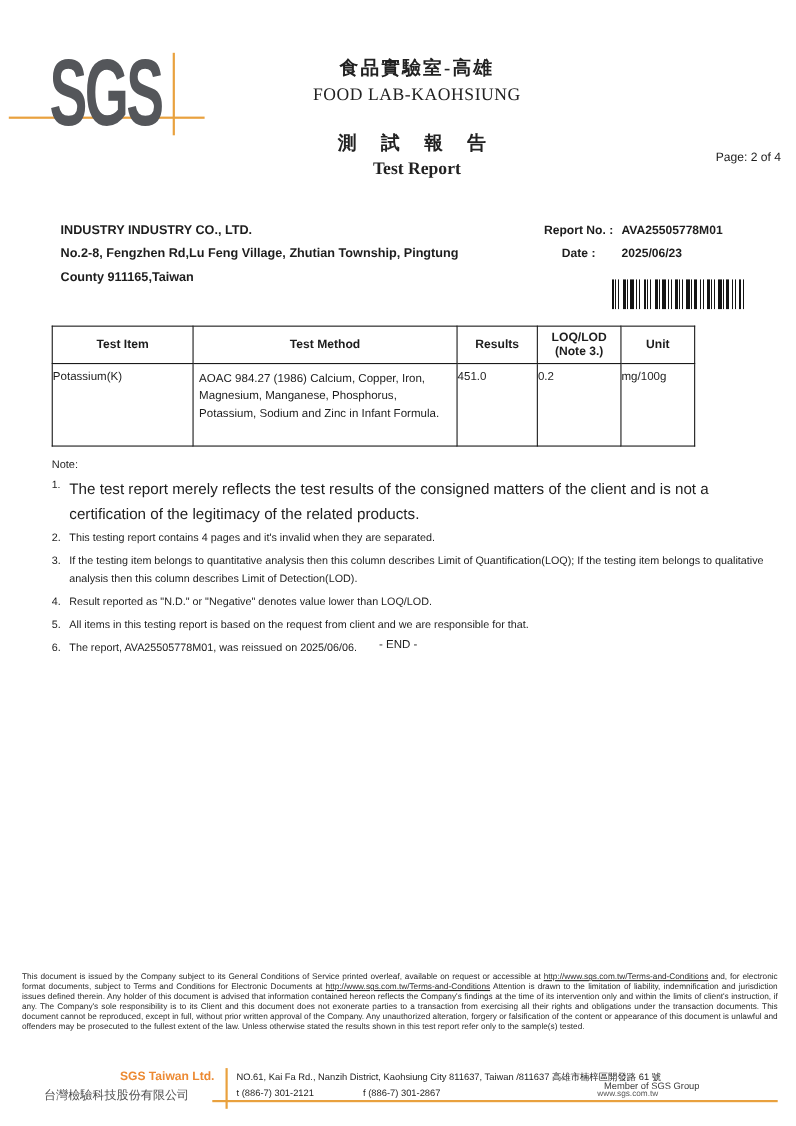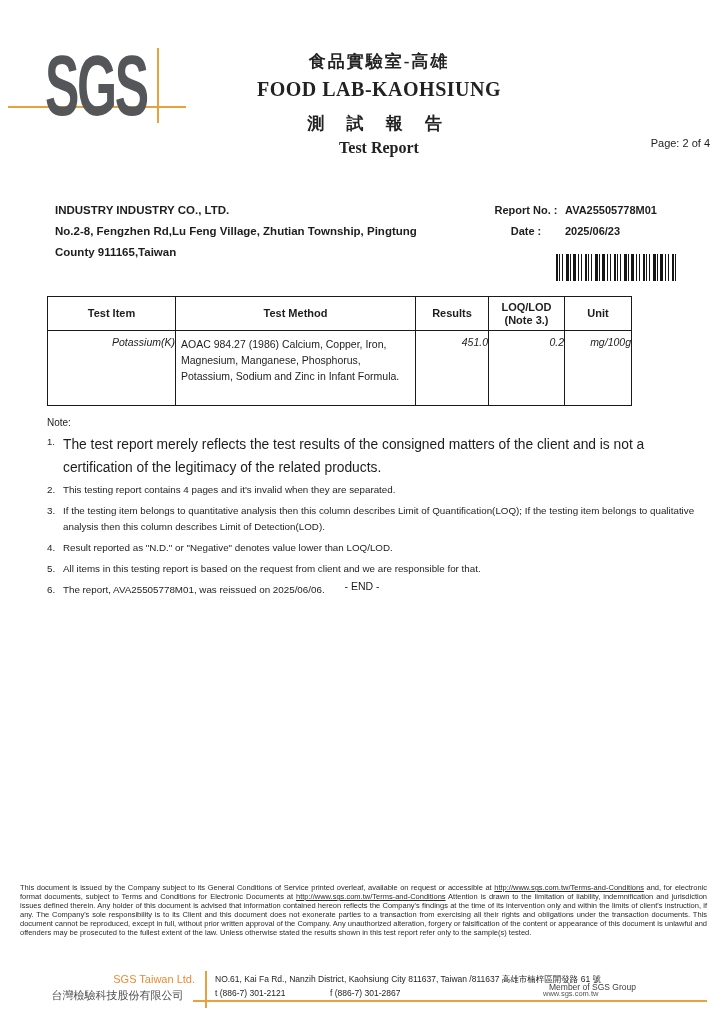--- a/index.html
+++ b/index.html
@@ -17,22 +17,22 @@
     position:absolute; left:45px; top:52px; z-index:2;
     font-size:86px; line-height:66px; font-weight:800; letter-spacing:-4px;
     color:#54565A; transform:scaleX(0.60); transform-origin:left top;
     font-family:"Liberation Sans", sans-serif;
   }
 
   
   .titles { position:absolute; left:0; right:0; top:50px; text-align:center; padding-left:34px;
             font-family:"Liberation Serif", serif; color:#222; }
   .title-zh    { font-size:17px; font-weight:bold; letter-spacing:2px; }
-  .title-en    { font-size:20px; font-weight:bold; margin-top:5px; letter-spacing:0.5px; }
-  .subtitle-zh { font-size:17px; font-weight:bold; letter-spacing:9px; margin-top:11px; }
+  .title-en    { font-size:16px; font-weight:normal; margin-top:5px; letter-spacing:0.5px; }
+  .subtitle-zh { font-size:17px; font-weight:bold; letter-spacing:9px; margin-top:22px; }
   .subtitle-en { font-size:16px; font-weight:bold; margin-top:4px; }
   .page-info { position:absolute; right:14px; top:137px; font-size:11px; color:#1d1d1d; }
 
   
   .client { position:absolute; left:55px; top:200px; width:410px;
             font-size:11.5px; font-weight:bold; line-height:21px; color:#1d1d1d; }
   .meta { position:absolute; left:487px; top:200px; font-size:11px; font-weight:bold; line-height:21px; }
   .meta-row { display:flex; }
   .meta-label { width:78px;text-align:center; }
   .meta-value { }
@@ -50,42 +50,42 @@
              border-collapse:collapse; table-layout:fixed; }
   .results th, .results td { border:1px solid #1a1a1a; }
   .results { border:1.5px solid #1a1a1a; }
   .results th { height:34px; font-size:11px; font-weight:bold; text-align:center; line-height:13px; }
   .results td { height:75px; font-size:10.5px; vertical-align:top; padding-top:5px; }
   .col-item   { width:128px; }
   .col-method { width:240px; }
   .col-result { width:73px; }
   .col-loq    { width:76px; }
   .col-unit   { width:67px; }
-  .td-center { text-align:right;font-style:italic; }
+  .td-center { text-align:left; }
   .td-method { padding-left:5px; padding-right:5px; line-height:16px; }
 
   
   .notes { position:absolute; left:47px; top:417px; width:660px; }
   .note-label { font-size:10px; margin-bottom:5px; }
   .note { display:flex; margin-bottom:5px; font-size:9.8px; line-height:16px; }
   .note .num { width:16px; flex:0 0 16px; }
   .note .txt { flex:1; }
   .note-large { font-size:13.8px; line-height:23px; margin-bottom:3px; }
   .note-large .num { font-size:9.5px; line-height:18px; }
   .note-large .txt { max-width:600px; }
   .end-marker { position:absolute; left:0; right:0; top:580px; text-align:center; font-size:10.5px; }
 
   
   .legal { position:absolute; left:20px; top:884px; width:687px;
            font-size:7.5px; line-height:8.9px; text-align:justify; color:#2b2b2b; }
   .legal .link { text-decoration:underline; color:#2b2b2b; }
 
   .f-company-en { position:absolute; left:40px; top:973px; width:155px; text-align:right;
-                  font-size:11px; font-weight:normal; color:#EC8A33; }
-  .f-company-zh { position:absolute; left:40px; top:988px; width:155px; text-align:center;
+                  font-size:11px; font-weight:bold; color:#EC8A33; }
+  .f-company-zh { position:absolute; left:40px; top:988px; width:155px; text-align:left;
                   font-size:11px; color:#4f4f4f; font-family:"Liberation Serif", serif; }
   .f-vline { position:absolute; left:205px; top:971px; width:2px; height:37px; background:#E9A13E; }
   .f-hline { position:absolute; left:193px; top:1000px; width:514px; height:2px; background:#E9A13E; }
   .f-address { position:absolute; left:215px; top:974px; width:480px; font-size:8.5px; color:#1d1d1d; }
   .f-tel { position:absolute; left:215px; top:988px; font-size:8.5px; color:#1d1d1d; }
   .f-fax { position:absolute; left:330px; top:988px; font-size:8.5px; color:#1d1d1d; }
   .f-web { position:absolute; left:543px; top:989px; font-size:7.5px; color:#555; }
   .f-member { position:absolute; left:549px; top:982px; font-size:8.5px; color:#3c3c3c; }
 </style>
 </head>

